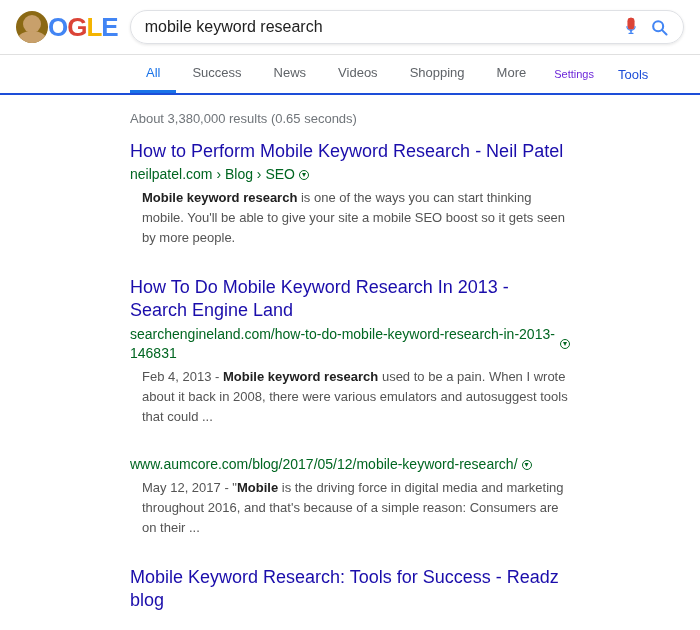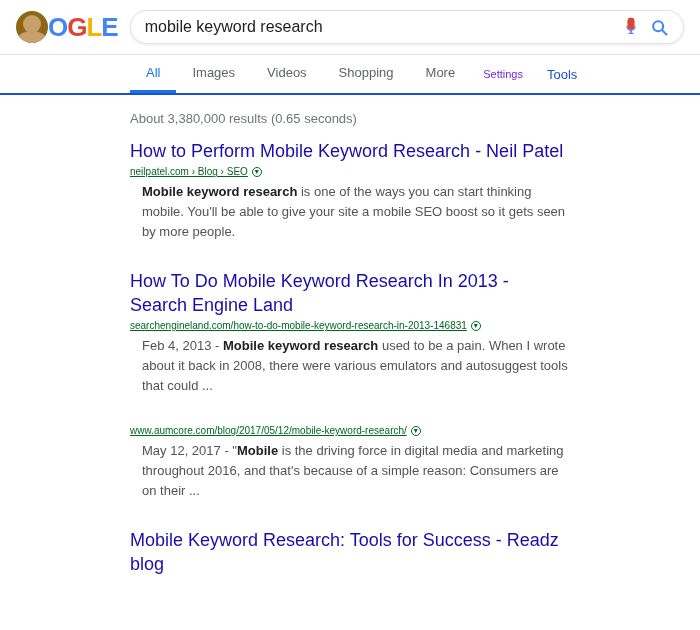--- a/index.html
+++ b/index.html
@@ -147,24 +147,23 @@
     }
 
     .result-url-row {
       display: flex;
       align-items: center;
       gap: 4px;
       margin-bottom: 3px;
     }
 
     .result-url {
-      font-size: 10px;
+      font-size: 14px;
       color: #006621;
       line-height: 1.4;
-      text-decoration: underline;
     }
 
     .result-dropdown {
       width: 10px;
       height: 10px;
       border: 1px solid #006621;
       border-radius: 50%;
       display: inline-flex;
       align-items: center;
       justify-content: center;
@@ -249,21 +248,22 @@
     </svg>
 
     <svg class="search-icon-btn" width="20" height="20" viewBox="0 0 24 24" xmlns="http://www.w3.org/2000/svg">
       <path d="M21 21l-4.35-4.35M17 11A6 6 0 1 1 5 11a6 6 0 0 1 12 0z" stroke="#4285F4" stroke-width="2.5" stroke-linecap="round" fill="none"></path>
     </svg>
   </div>
 </div>
 
 <nav class="nav-tabs">
   <a class="nav-tab active">All</a>
-  <a class="nav-tab">Images</a>
+  <a class="nav-tab">Success</a>
+  <a class="nav-tab">News</a>
   <a class="nav-tab">Videos</a>
   <a class="nav-tab">Shopping</a>
   <a class="nav-tab">More</a>
   <div class="nav-spacer"></div>
   <span class="nav-settings">Settings</span>
   <span class="nav-tools">Tools</span>
 </nav>
 
 <div class="results-area">
   <div class="results-count">About 3,380,000 results (0.65 seconds)</div>

